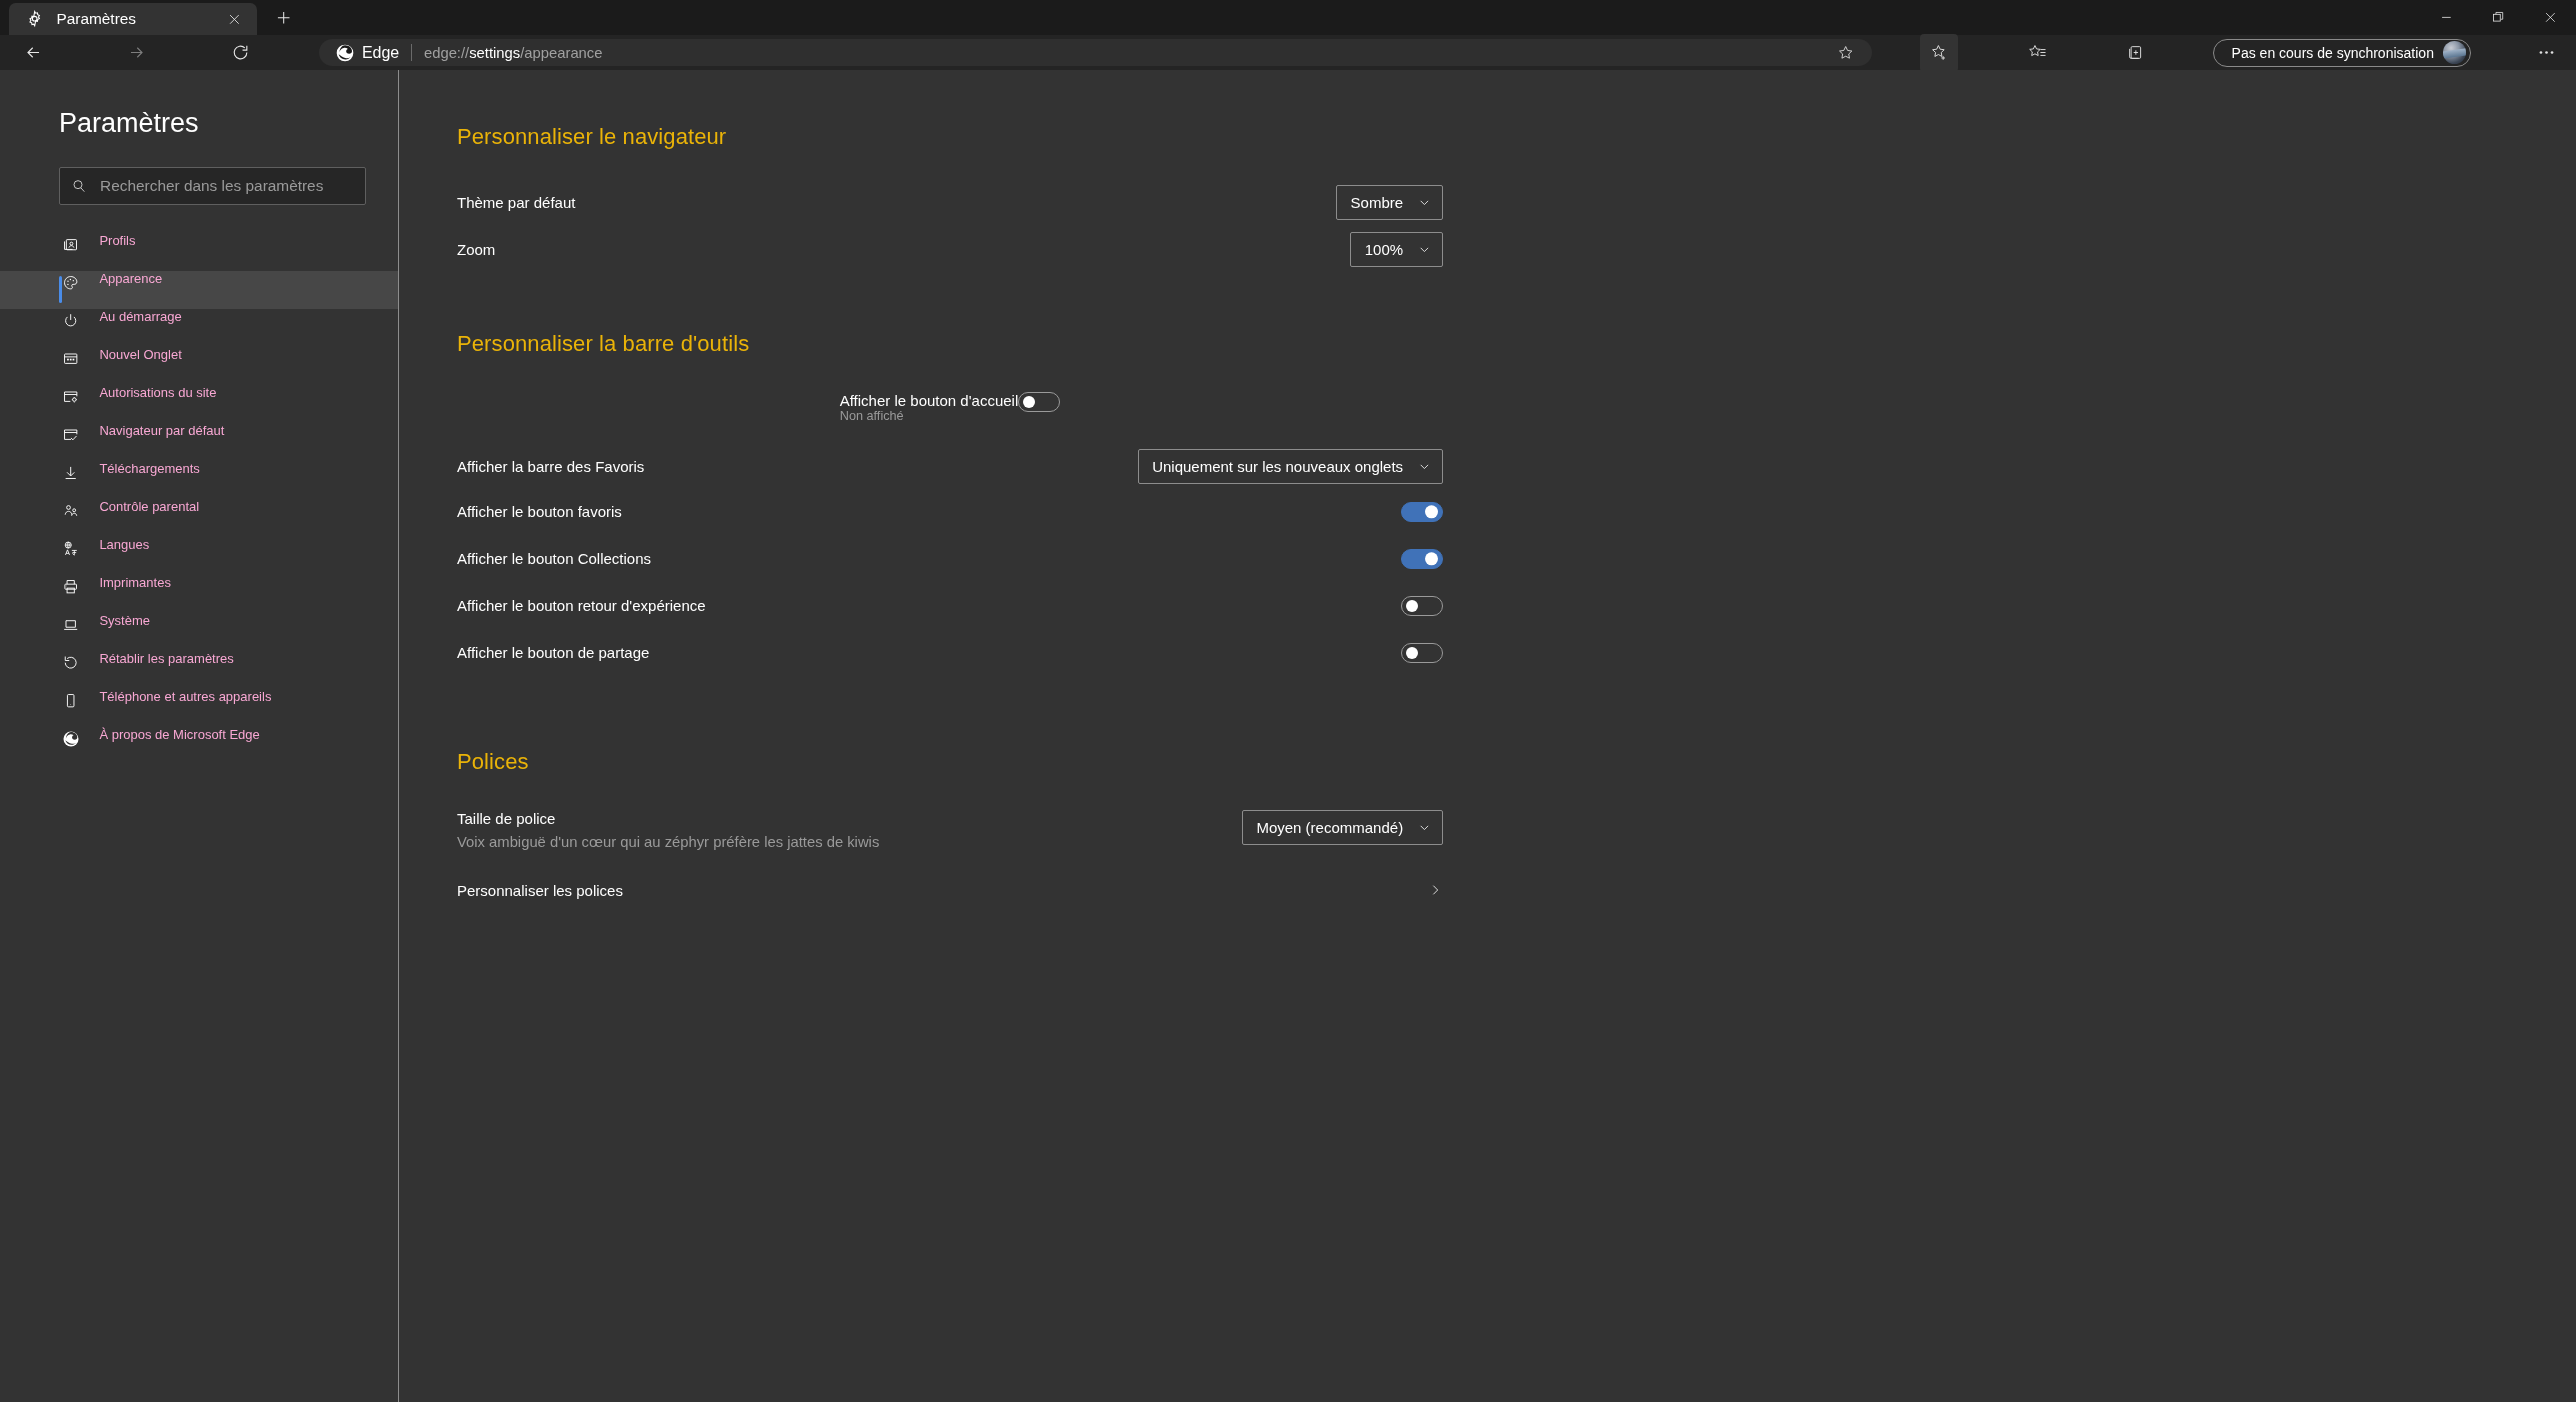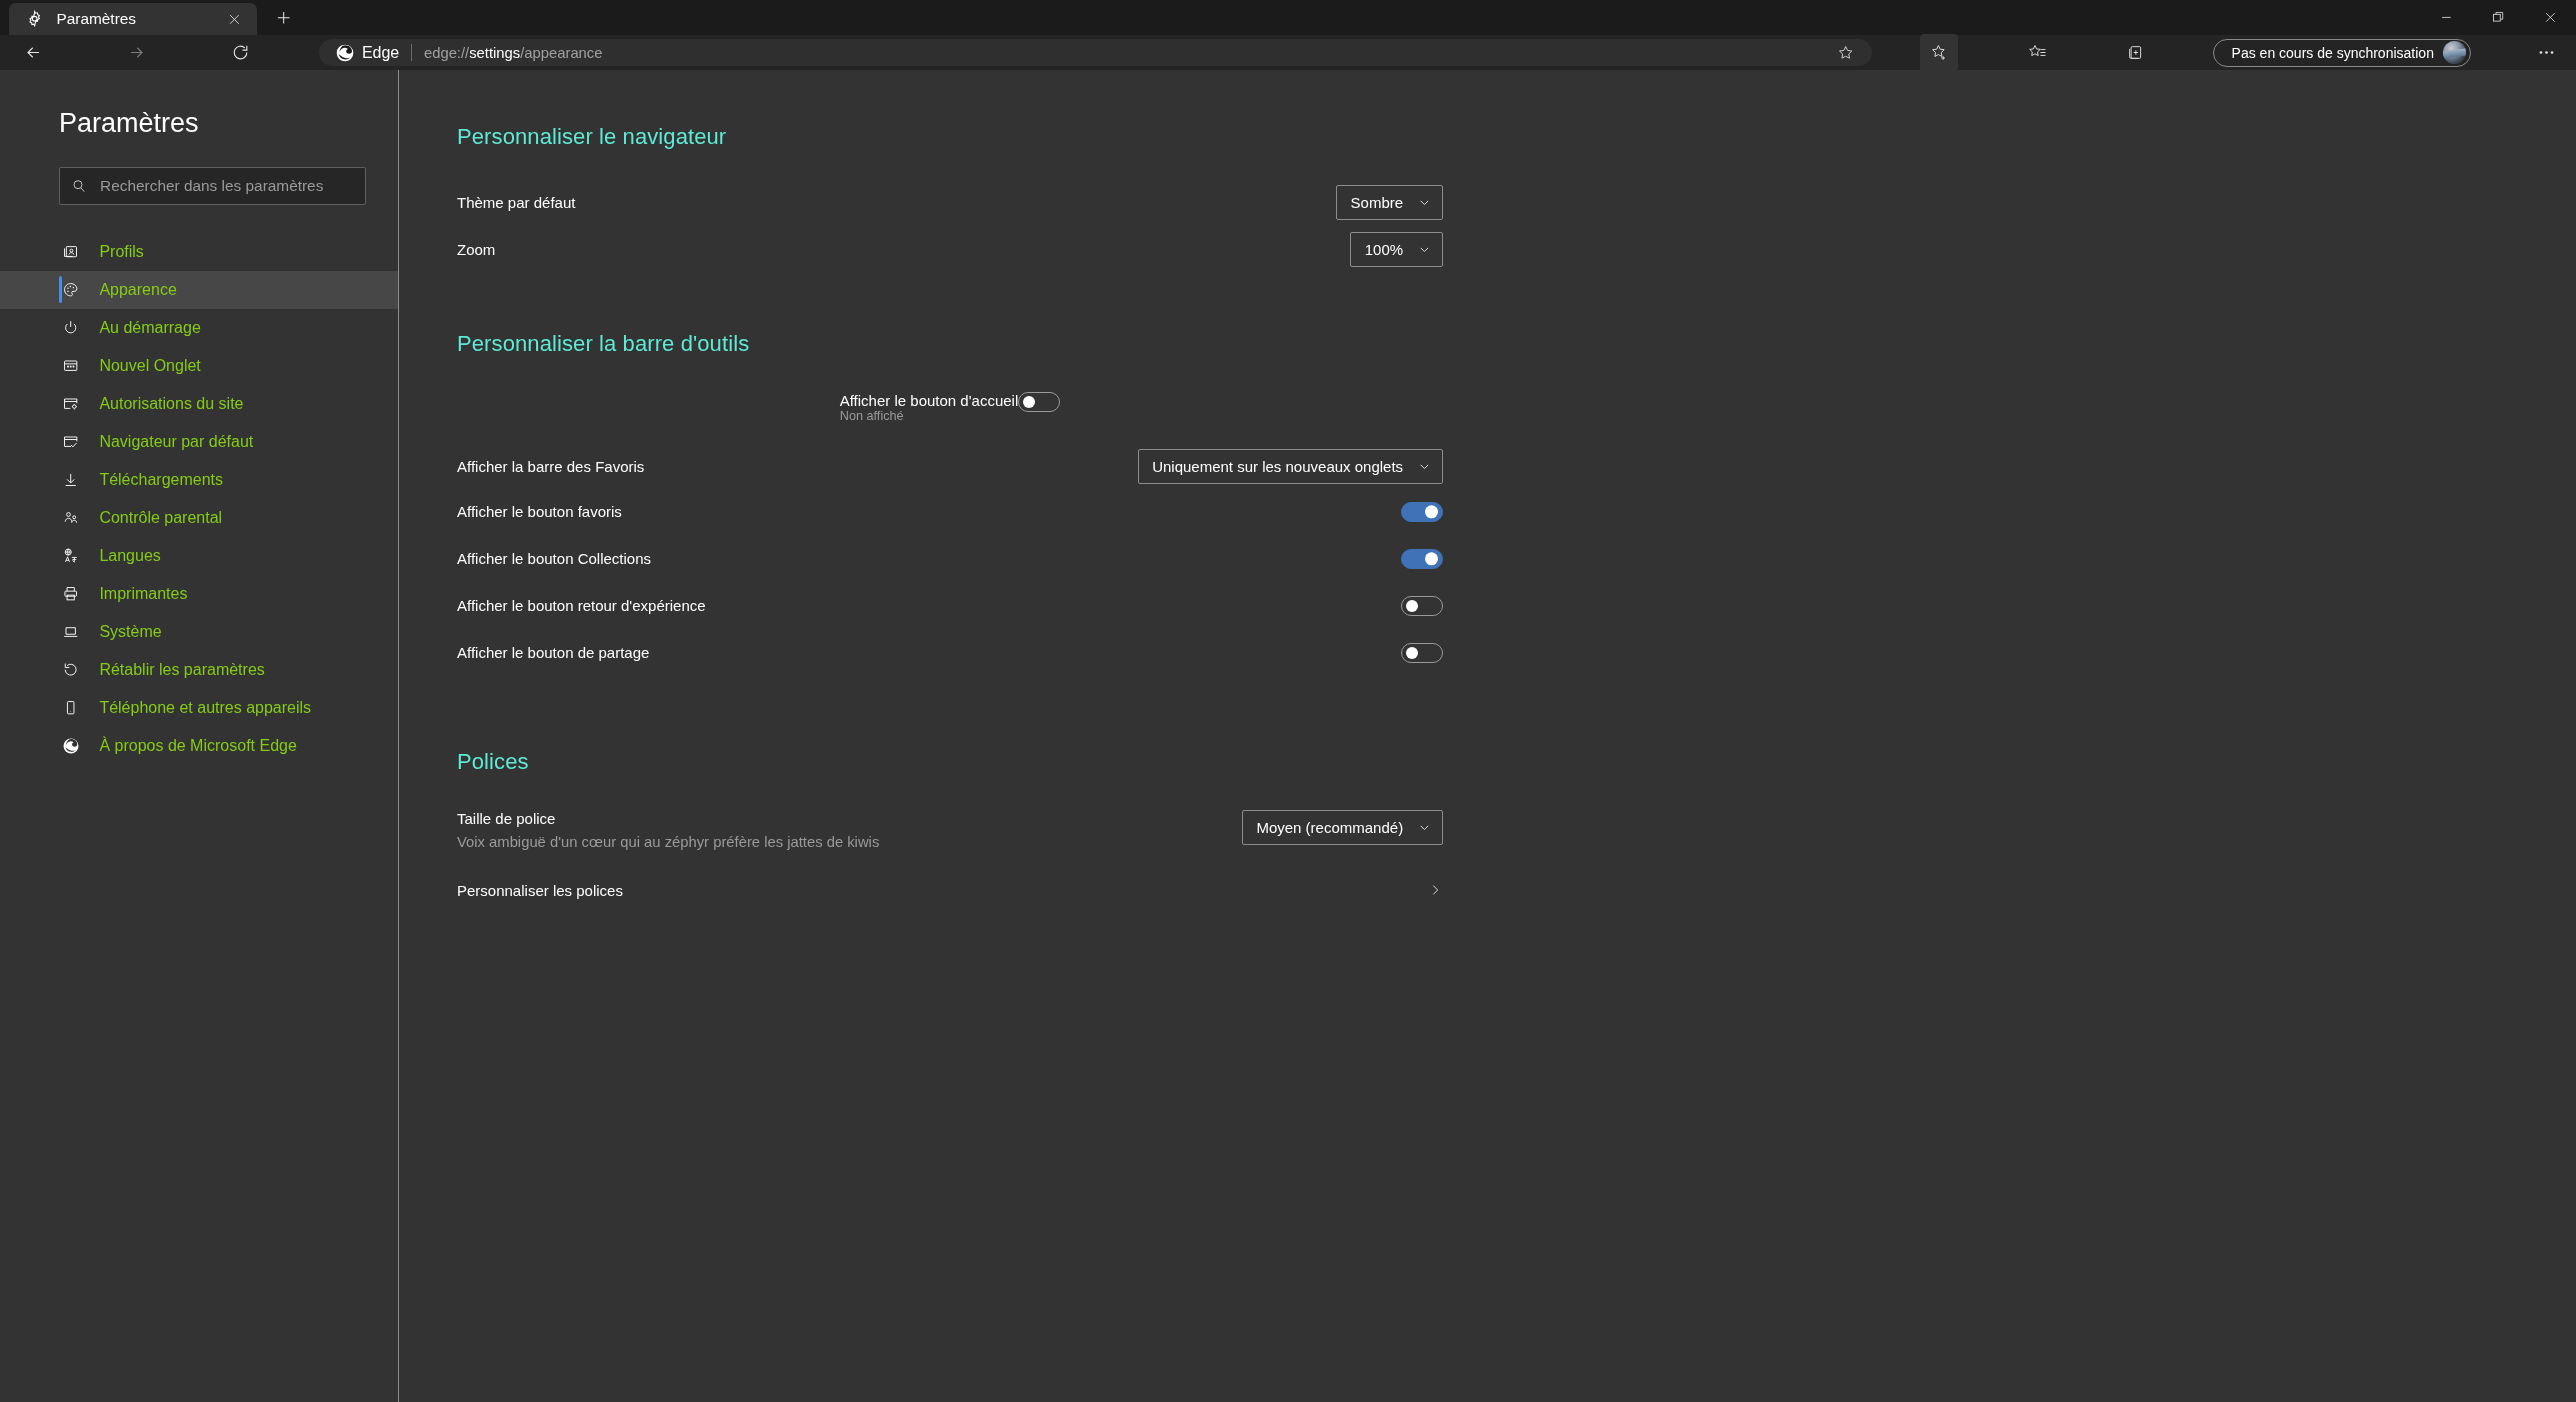--- a/index.html
+++ b/index.html
@@ -149,42 +149,42 @@
     border: 0.7px solid #5f5f5f;
     border-radius: 2px;
     display: flex; align-items: center;
     padding: 0 10.7px;
     gap: 13.4px;
   }
   .search-ph { color: #9a9a9a; font-size: 15.4px; }
 
   .nav-list { margin-top: 28px; }
   .nav-item {
-    height: 38px; display: flex; align-items: center;
+    height: 38px; display: flex; align-items: flex-start;
     padding-left: 59px; position: relative;
-    color: #84cc16; font-size: 16px; gap: 17.4px;
+    color: #f9a8d4; font-size: 13px; gap: 17.4px;
   }
   .nav-item.active { background: #474747; }
   .nav-item.active::before {
     content: ""; position: absolute; left: 59px; top: 5.4px;
     width: 3.4px; height: 27px; background: #4a8ce8; border-radius: 2px;
   }
   .nav-item.active .nav-ico { margin-left: 0; }
   .nav-ico { width: 23px; height: 23px; flex: 0 0 23px; display:flex; align-items:center; justify-content:center; }
   .nav-label { white-space: nowrap; }
 
   
   .main {
     flex: 1 1 auto;
     padding: 0 0 0 58px;
     position: relative;
   }
   .content { width: 986px; }
   .section-title {
-    color: #5eead4; font-size: 22px; font-weight: 400;
+    color: #eab308; font-size: 22px; font-weight: 400;
     margin-top: 0; margin-bottom: 0;
     letter-spacing: 0.1px;
   }
   h2.section-title#sec-browser { margin-top: 54px; }
   h2.section-title#sec-toolbar { margin-top: 64px; }
   h2.section-title#sec-fonts   { margin-top: 79px; }
 
   .row {
     display: flex; align-items: center; justify-content: space-between;
     min-height: 35px;

